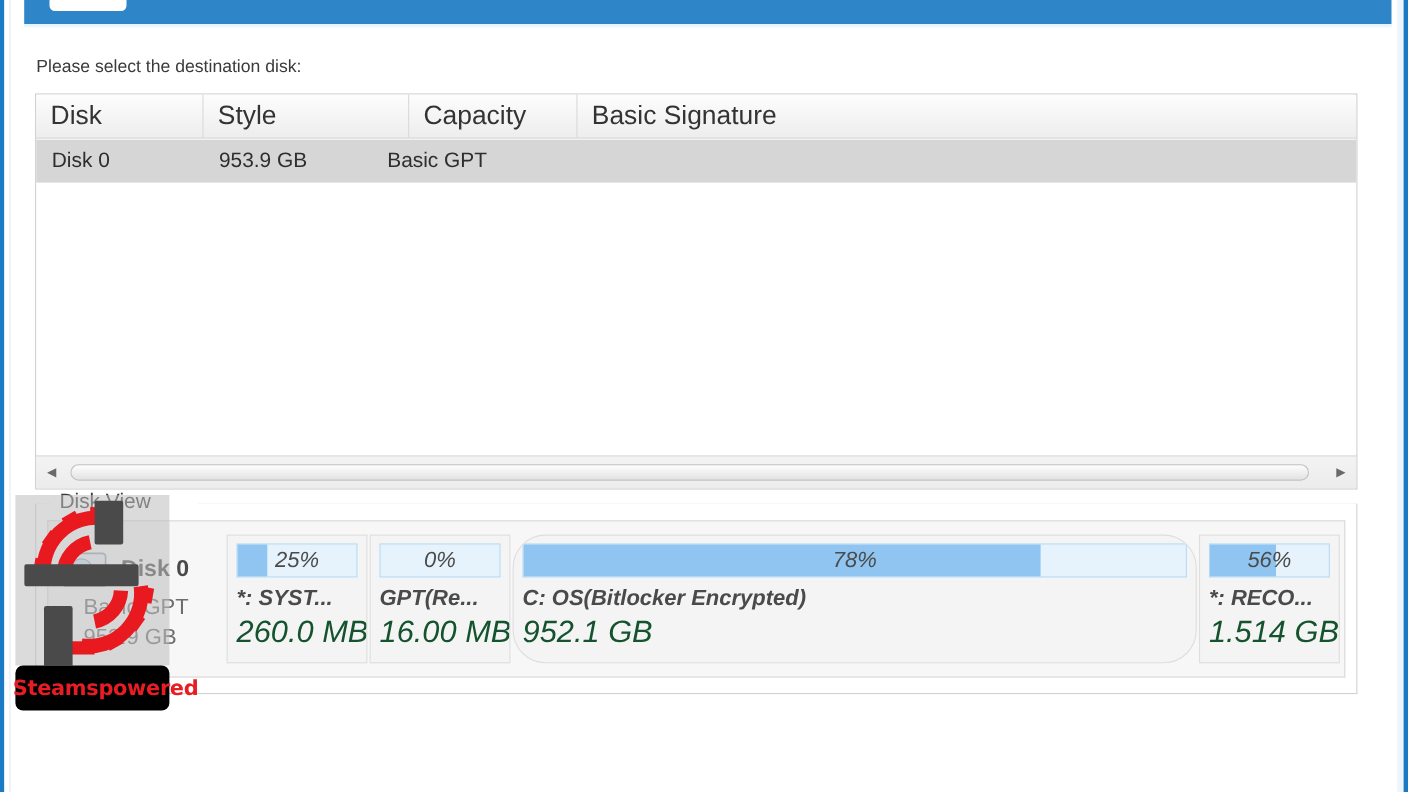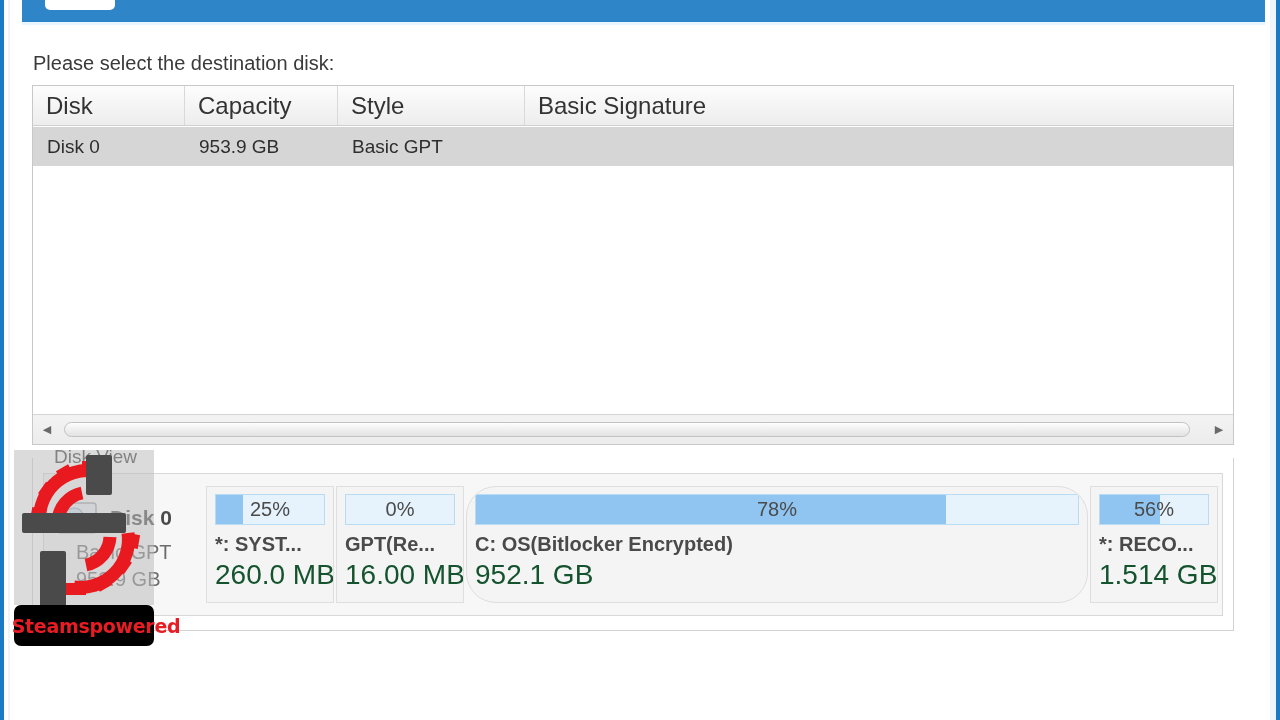--- a/index.html
+++ b/index.html
@@ -50,21 +50,21 @@
   #content {
     position: absolute;
     left: 10px; top: 25px;
     width: 1254px; height: 695px;
     background: #ffffff;
   }
 
   #prompt-label {
     position: absolute;
     left: 23px; top: 27px;
-    font-size: 20px;
+    font-size: 16px;
     color: #3a3a3a;
     white-space: nowrap;
   }
 
   
   #disk-table {
     position: absolute;
     left: 22px; top: 60px;
     width: 1202px; height: 360px;
     background: #ffffff;
@@ -216,20 +216,21 @@
   }
 
   
   #partitions {
     flex: 1;
     height: 117px;
     display: flex;
     align-items: stretch;
     gap: 2px;
     padding-right: 4px;
+    font-style: italic;
   }
   .partition {
     background: #f4f4f4;
     border: 1px solid #dedede;
     padding: 7px 8px 0 8px;
     display: flex;
     flex-direction: column;
     overflow: hidden;
   }
   .usage-bar {
@@ -353,22 +354,22 @@
         <circle cx="10" cy="9" r="4" fill="#f3f3f3"></circle>
         <path d="M20 10 L28 15 L20 20 Z" fill="#f3f3f3"></path>
       </svg>
       <span>LO4D.com</span>
     </div>
 
     <div id="disk-table">
 
       <div id="disk-table-header">
         <div class="th col-disk">Disk</div>
+        <div class="th col-style">Style</div>
         <div class="th col-capacity">Capacity</div>
-        <div class="th col-style">Style</div>
         <div class="th col-signature">Basic Signature</div>
       </div>
 
       <div id="disk-table-body">
         <div class="tr selected">
           <div class="td col-disk">Disk 0</div>
           <div class="td col-capacity">953.9 GB</div>
           <div class="td col-style">Basic GPT</div>
         </div>
       </div>

